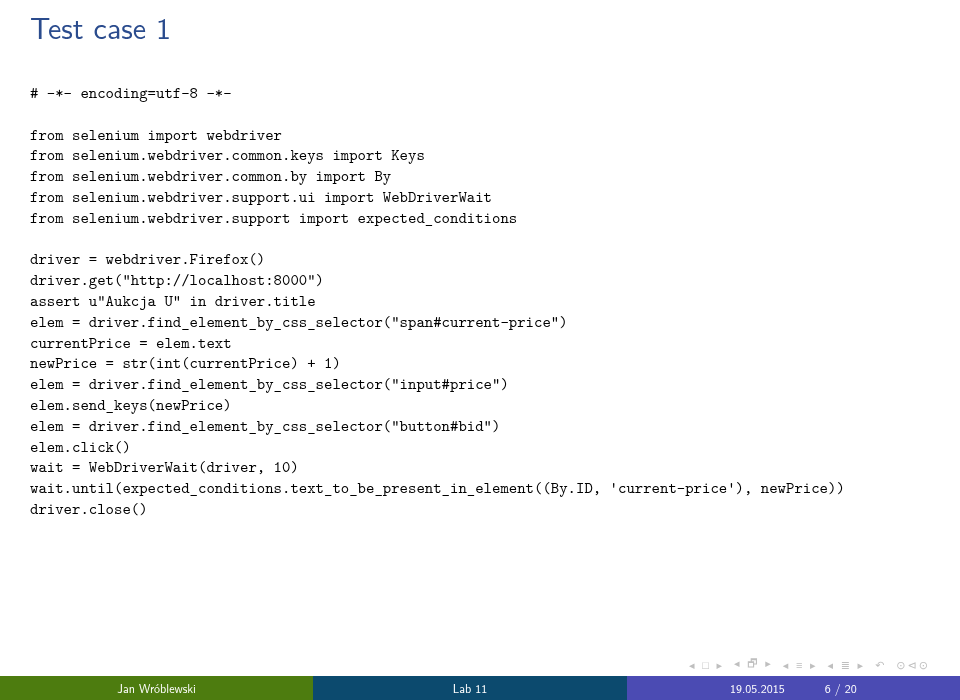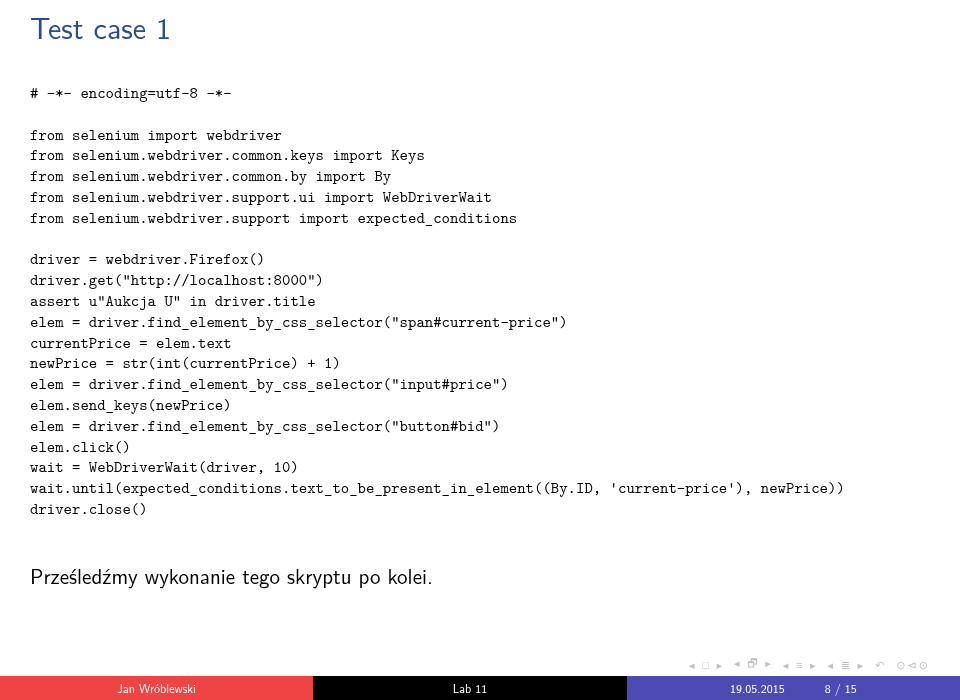--- a/index.html
+++ b/index.html
@@ -52,22 +52,22 @@
   .footline {
     position: absolute;
     bottom: 0;
     left: 0;
     width: 960px;
     height: 24px;
     display: flex;
     font-size: 12px;
     color: #fff;
   }
-  .foot-a { background: #ef4444; flex: 1; display: flex; align-items: center; justify-content: center; }
-  .foot-b { background: #000000; flex: 1; display: flex; align-items: center; justify-content: center; }
+  .foot-a { background: #4d7c0f; flex: 1; display: flex; align-items: center; justify-content: center; }
+  .foot-b { background: #0c4a6e; flex: 1; display: flex; align-items: center; justify-content: center; }
   .foot-c { background: #4b4bb3; flex: 1; display: flex; align-items: center; justify-content: center; gap: 40px; padding: 0 10px; box-sizing: border-box; }
   .foot-c .date { }
   .foot-c .page { }
 </style>
 </head>
 <body>
 
 <div class="slide">
   <h1 class="title">Test case 1</h1>
   <div class="code"># -*- encoding=utf-8 -*-
@@ -84,32 +84,31 @@
 elem = driver.find_element_by_css_selector("span#current-price")
 currentPrice = elem.text
 newPrice = str(int(currentPrice) + 1)
 elem = driver.find_element_by_css_selector("input#price")
 elem.send_keys(newPrice)
 elem = driver.find_element_by_css_selector("button#bid")
 elem.click()
 wait = WebDriverWait(driver, 10)
 wait.until(expected_conditions.text_to_be_present_in_element((By.ID, 'current-price'), newPrice))
 driver.close()</div>
-  <div class="bodytext">Prześledźmy wykonanie tego skryptu po kolei.</div>
 </div>
 
 <div class="navbar">
   <span class="nav-group">◂ □ ▸</span>
   <span class="nav-group">◂ 🗗 ▸</span>
   <span class="nav-group">◂ ≡ ▸</span>
   <span class="nav-group">◂ ≣ ▸</span>
   <span class="nav-icon">↶</span>
   <span class="nav-icon">⊙⊲⊙</span>
 </div>
 
 <div class="footline">
   <div class="foot-a">Jan Wróblewski</div>
   <div class="foot-b">Lab 11</div>
   <div class="foot-c">
     <span class="date">19.05.2015</span>
-    <span class="page">8 / 15</span>
+    <span class="page">6 / 20</span>
   </div>
 </div>
 
 </body></html>

